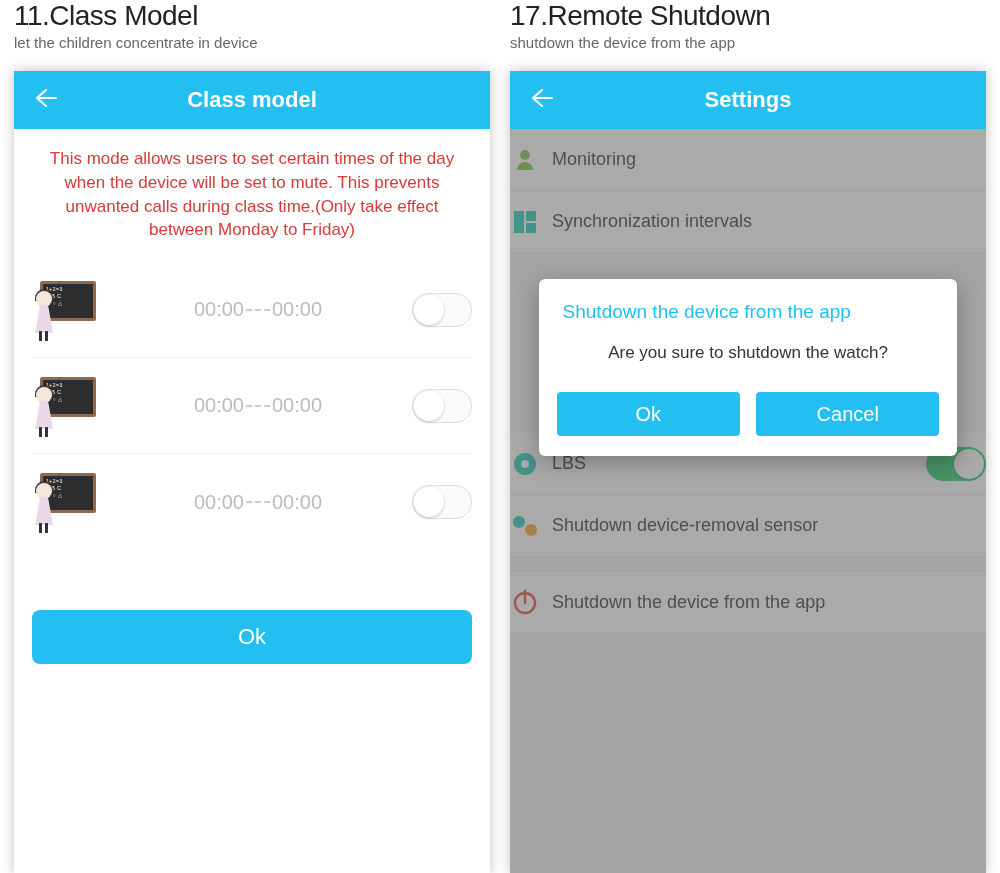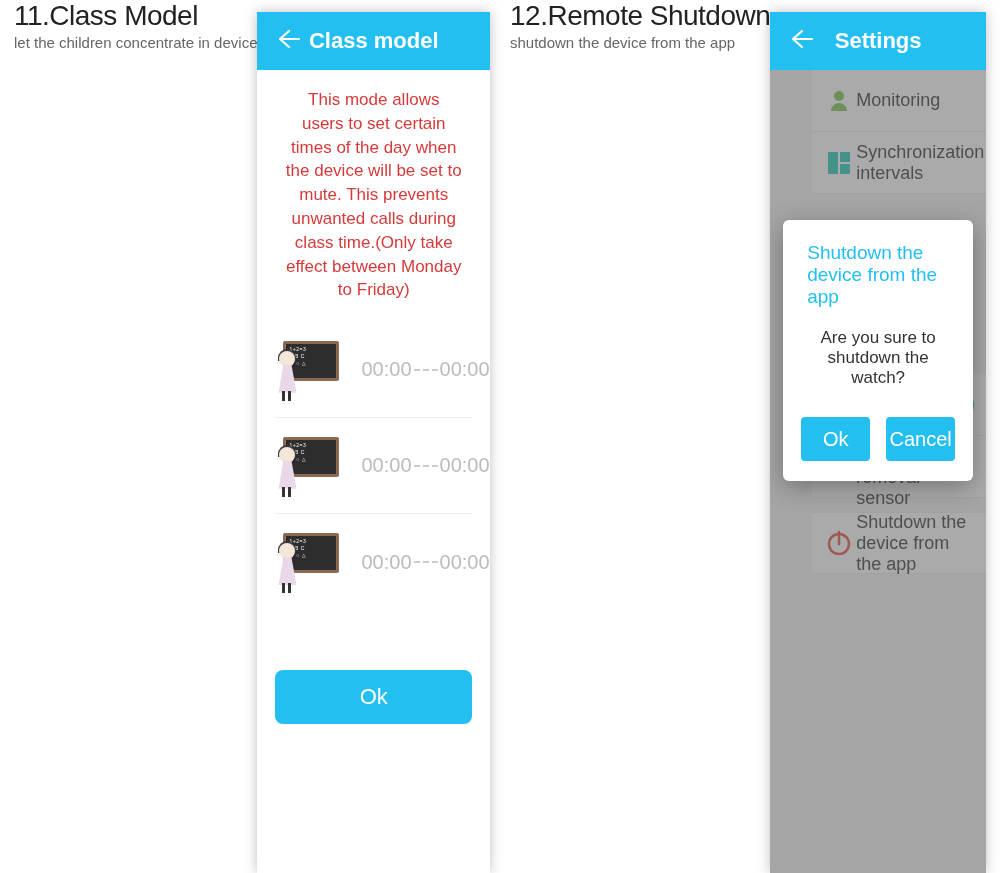--- a/index.html
+++ b/index.html
@@ -8,21 +8,21 @@
   background: #fff;
   width: 1000px;
   height: 873px;
   display: flex;
   gap: 20px;
   padding: 0 14px;
 }
 .panel {
   flex: 1;
   display: flex;
-  flex-direction: row;
+  flex-direction: column;
   border-radius: 32px;
 }
 .panel-header {
   padding: 0 0 8px 0;
 }
 .panel-title {
   font-size: 28px;
   font-weight: 400;
   color: #222;
   letter-spacing: -0.5px;
@@ -203,24 +203,23 @@
 }
 .settings-list {
   display: flex;
   flex-direction: column;
 }
 .settings-item {
   background: #fff;
   height: 62px;
   display: flex;
   align-items: center;
-  padding: 0 12px;
+  padding: 0 0;
   border-bottom: 1px solid #eee;
-  gap: 2px;
-  margin-left: 42px;
+  gap: 12px;
 }
 .settings-item.last { margin-top: 14px; border-top: 1px solid #eee; }
 .settings-item .label {
   font-size: 18px;
   color: #333;
   flex: 1;
 }
 .settings-icon {
   width: 30px;
   height: 30px;
@@ -374,21 +373,21 @@
       </div>
     </div>
 
     <div class="ok-btn">Ok</div>
   </div>
 </div>
 
 <div class="panel">
   <div class="panel-header">
     <div class="panel-title">
-      <span>12.</span><span>Remote Shutdown</span>
+      <span>17.</span><span>Remote Shutdown</span>
     </div>
     <div class="panel-subtitle">shutdown the device from the app</div>
   </div>
 
   <div class="phone">
     <div class="app-header">
       <span class="back">
         <svg width="24" height="20" viewBox="0 0 24 20">
             <path d="M12 2 L3 10 L12 18 M3 10 H22" stroke="#fff" stroke-width="2.2" fill="none" stroke-linecap="round" stroke-linejoin="round"></path>
           </svg>

